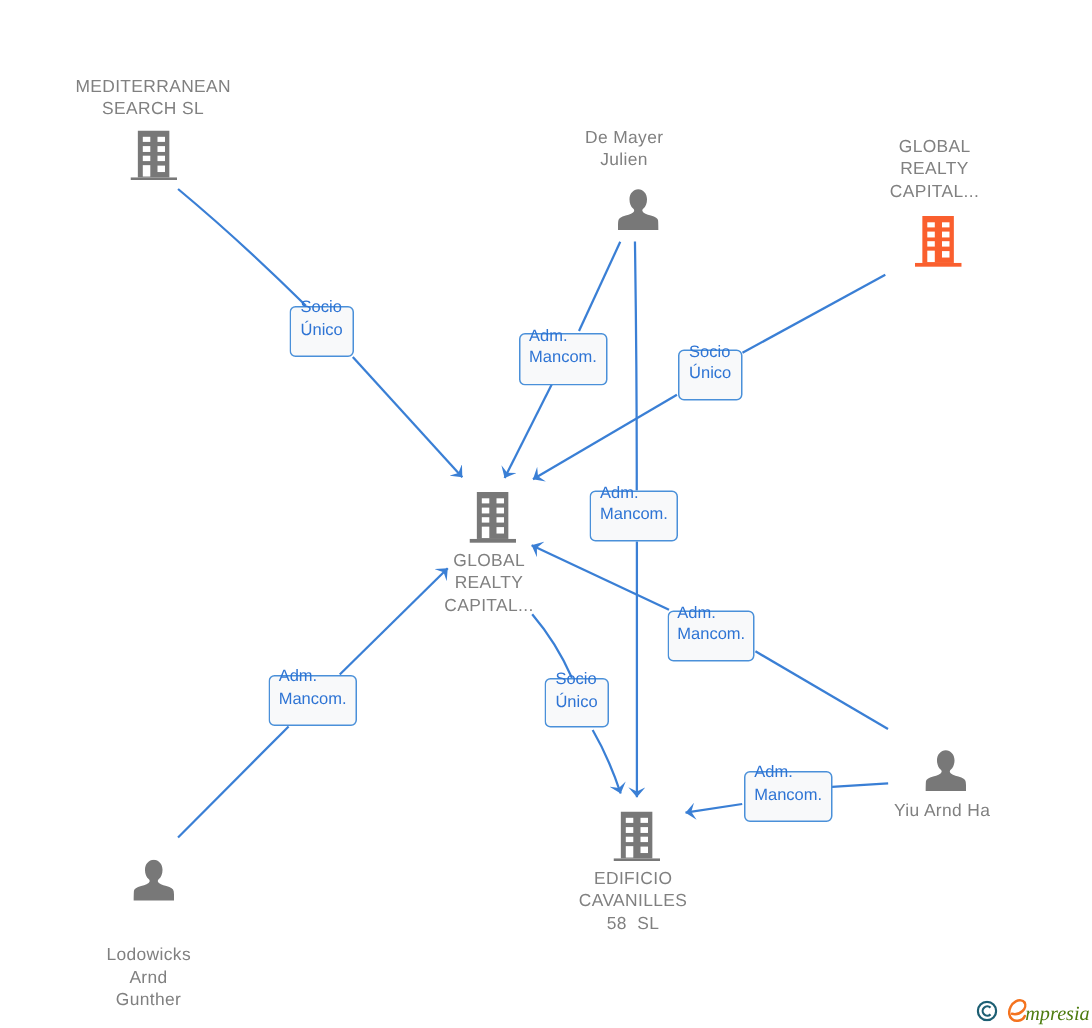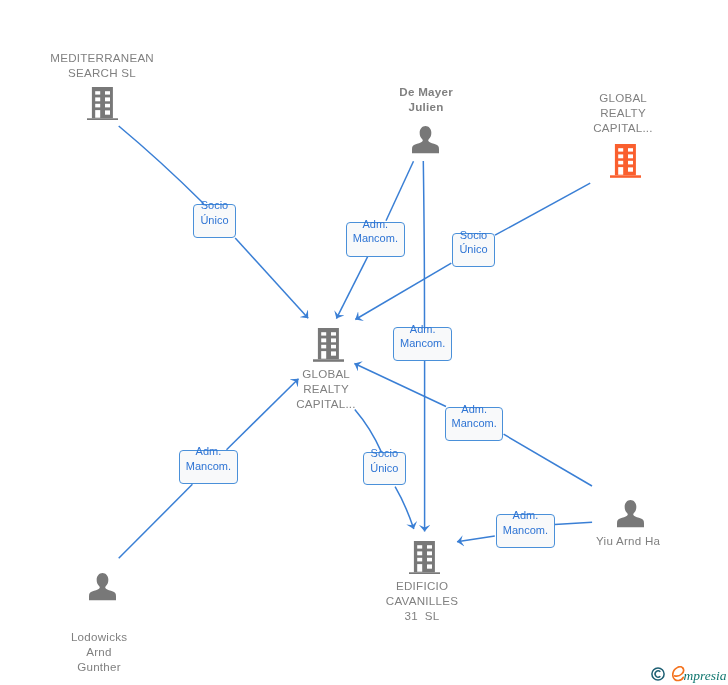--- a/index.html
+++ b/index.html
@@ -5,26 +5,26 @@
 <style>
   html,body{margin:0;padding:0;}
   body{width:728px;height:685px;background:#ffffff;font-family:"Liberation Sans",sans-serif;overflow:hidden;position:relative;}
   #stage{position:absolute;left:0;top:0;width:728px;height:677px;}
   svg.edges{position:absolute;left:0;top:0;width:728px;height:685px;}
   .node{position:absolute;}
   .node-icon{position:absolute;}
   .node-icon svg{display:block;}
   .node-label{position:absolute;will-change:transform;color:#808080;font-size:11.6px;letter-spacing:0.25px;line-height:14.9px;white-space:pre-wrap;text-align:center;text-indent:0.25px;}
   .edge-label{position:absolute;will-change:transform;border:1.4px solid #4a90d9;border-radius:4px;background:#f8f9fa;color:#2e74d4;
-     font-size:11px;line-height:14.6px;text-align:center;white-space:pre-line;box-sizing:border-box;
+     font-size:11px;line-height:14.6px;text-align:left;white-space:pre-line;box-sizing:border-box;
      display:flex;align-items:center;justify-content:center;padding-bottom:16px;}
   #logo{position:absolute;left:650px;top:662px;width:78px;height:23px;white-space:nowrap;will-change:transform;}
   #logo-c{position:absolute;left:1.3px;top:5.3px;display:block;}
   #logo-e{position:absolute;left:21.5px;top:4px;display:block;}
-  #logo-rest{position:absolute;left:33.5px;top:5.8px;font-family:"Liberation Serif",serif;font-style:italic;font-size:13.5px;color:#0f766e;line-height:16px;}
+  #logo-rest{position:absolute;left:33.5px;top:5.8px;font-family:"Liberation Serif",serif;font-style:italic;font-size:13.5px;color:#4d7c0f;line-height:16px;}
 </style>
 </head>
 <body>
 
 <div id="stage">
   <svg class="edges" viewBox="0 0 728 685">
     <defs>
       <marker id="arr" markerWidth="7" markerHeight="11.4" refX="6.6" refY="5.7" orient="auto" markerUnits="userSpaceOnUse">
         <path d="M0,0 L6.6,5.7 L0,11.4 L2.7,5.7 z" fill="#3a7fd5"></path>
       </marker>
@@ -69,21 +69,21 @@
         <div class="node-label" style="left: 11.6px; top: 50.6px; width: 180px;">MEDITERRANEAN
 SEARCH SL</div>
       </div>
       <div class="node" style="left: 0px; top: 0px;">
         <div class="node-icon" style="left: 412.2px; top: 126.05px;">
           <svg width="27" height="28" viewBox="0 0 27 28">
             <path fill="#787878" d="M13.5 0.1c3.25 0 5.85 2.9 5.85 6.7 0 2.65-0.95 5.0-2.4 6.25c-0.55 0.47-0.72 0.9-0.72 1.55v1.5h-5.46v-1.5c0-0.65-0.17-1.08-0.72-1.55C8.6 11.8 7.65 9.45 7.65 6.8 7.65 3.0 10.25 0.1 13.5 0.1z"></path>
             <path fill="#787878" d="M10.9 14.7h5.2c0.8 1.6 3.1 2.2 5.8 3.0c3.1 0.95 4.65 1.85 4.9 3.5c0.22 1.45 0.3 4.35 0.32 6.05H-0.12c0.02-1.7 0.1-4.6 0.32-6.05c0.25-1.65 1.8-2.55 4.9-3.5C7.8 16.9 10.1 16.3 10.9 14.7z"></path>
           </svg>
         </div>
-        <div class="node-label" style="left: 336px; top: 85.3px; width: 180px; font-weight: bold;">De Mayer
+        <div class="node-label" style="left: 326px; top: 85.3px; width: 180px;">De Mayer
 Julien</div>
       </div>
       <div class="node" style="left: 0px; top: 0px;">
         <div class="node-icon" style="left: 609.75px; top: 144px;">
           <svg width="31.3" height="33.8" viewBox="0 0 31.3 33.8">
             <rect x="4.9" y="0" width="21" height="31.3" fill="#fa5f2e"></rect>
             <rect x="0" y="31.3" width="31.3" height="2.5" fill="#fa5f2e"></rect>
             <g fill="#ffffff">
               <rect x="8.2" y="4.2" width="5" height="3.4"></rect>
               <rect x="18.0" y="4.2" width="5" height="3.4"></rect>
@@ -133,21 +133,21 @@
               <rect x="18.0" y="10.4" width="5" height="3.9"></rect>
               <rect x="8.2" y="16.8" width="5" height="3.6"></rect>
               <rect x="18.0" y="16.8" width="5" height="3.6"></rect>
               <rect x="8.2" y="23.1" width="5" height="7.6"></rect>
               <rect x="18.0" y="23.4" width="5" height="4.3"></rect>
             </g>
           </svg>
         </div>
         <div class="node-label" style="left: 332.3px; top: 578.9px; width: 180px;">EDIFICIO
 CAVANILLES
-31  SL</div>
+58  SL</div>
       </div>
       <div class="node" style="left: 0px; top: 0px;">
         <div class="node-icon" style="left: 88.7px; top: 572.85px;">
           <svg width="27" height="28" viewBox="0 0 27 28">
             <path fill="#787878" d="M13.5 0.1c3.25 0 5.85 2.9 5.85 6.7 0 2.65-0.95 5.0-2.4 6.25c-0.55 0.47-0.72 0.9-0.72 1.55v1.5h-5.46v-1.5c0-0.65-0.17-1.08-0.72-1.55C8.6 11.8 7.65 9.45 7.65 6.8 7.65 3.0 10.25 0.1 13.5 0.1z"></path>
             <path fill="#787878" d="M10.9 14.7h5.2c0.8 1.6 3.1 2.2 5.8 3.0c3.1 0.95 4.65 1.85 4.9 3.5c0.22 1.45 0.3 4.35 0.32 6.05H-0.12c0.02-1.7 0.1-4.6 0.32-6.05c0.25-1.65 1.8-2.55 4.9-3.5C7.8 16.9 10.1 16.3 10.9 14.7z"></path>
           </svg>
         </div>
         <div class="node-label" style="left: 8.7px; top: 606px; width: 180px; margin-top: 24px;">Lodowicks
 Arnd

